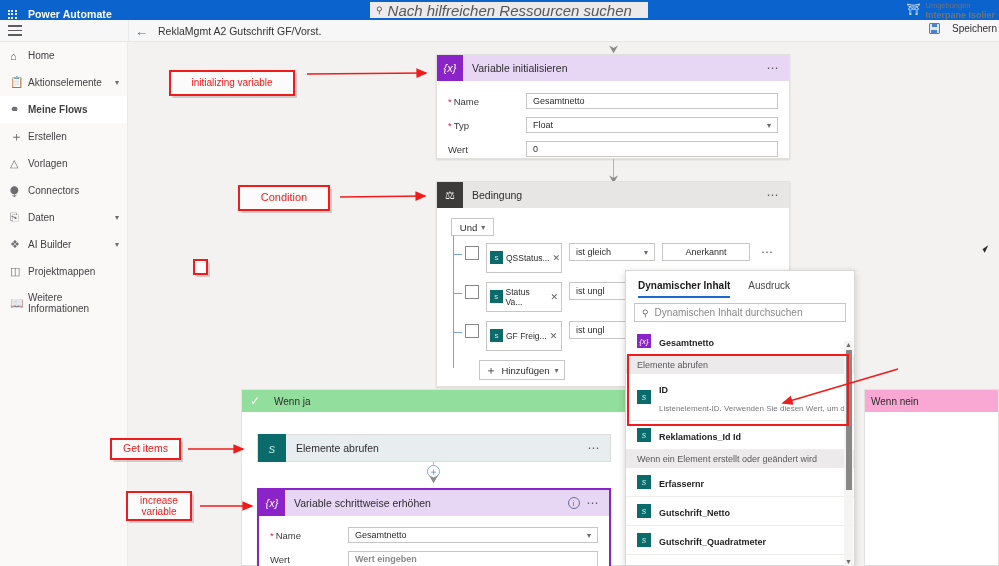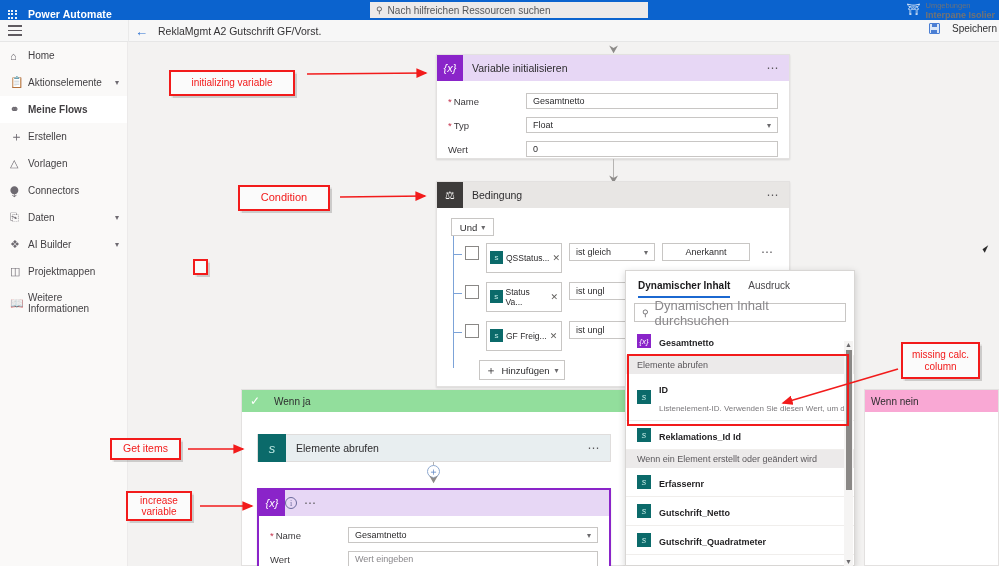--- a/index.html
+++ b/index.html
@@ -17,21 +17,21 @@
     background: #0b63ce; display: flex; align-items: center;
   }
   .waffle { width: 24px; display: flex; align-items: center; justify-content: center; }
   .waffle-grid { display: grid; grid-template-columns: repeat(3,2px); grid-template-rows: repeat(3,2px); gap: 1.5px; }
   .waffle-grid i { background: #ffffff; width: 2px; height: 2px; display: block; opacity: .92; }
   .brand { color: #fff; font-size: 10.5px; font-weight: bold; letter-spacing: .1px; margin-left: 4px; }
   .topsearch {
     position: absolute; left: 370px; top: 2px; width: 278px; height: 16px;
     background: #eceaea; display: flex; align-items: center; padding-left: 6px; gap: 5px;
   }
-  .topsearch .ph { font-size: 10px; color: #55575a; }
+  .topsearch .ph { font-size: 15px; color: #55575a; font-style: italic; }
   .env { position: absolute; right: 4px; top: 1px; display: flex; align-items: flex-start; gap: 5px; }
   .env-ico { color: #fff; font-size: 11px; line-height: 16px; opacity: .95; }
   .env-txt { color: #737373; }
   .env-txt .l1 { font-size: 7.5px; opacity: .92; line-height: 9px; }
   .env-txt .l2 { font-size: 9px; line-height: 10px; font-weight: bold; }
 
   
   .cmdbar {
     position: absolute; left: 0; top: 20px; width: 999px; height: 22px;
     background: #f7f7f7; border-bottom: 1px solid #e6e6e6;
@@ -71,21 +71,21 @@
   .card-head .htitle { flex: 1; font-size: 10.5px; color: #2d2c2e; margin-left: 9px; }
   .ellip { color: #5b585c; font-size: 12px; letter-spacing: 1.4px; margin-right: 9px; cursor: pointer; }
   .info-ico { width: 12px; height: 12px; border: 1.2px solid #6b6a9c; border-radius: 50%; color: #6b6a9c; font-size: 8px;
               display: flex; align-items: center; justify-content: center; margin-right: 7px; font-family: "Liberation Serif", serif; }
 
   .row { display: flex; align-items: center; padding: 0 11px; height: 24px; }
   .row .lab { width: 78px; font-size: 9.5px; color: #3b393c; }
   .req::before { content: "*"; color: #c4314b; margin-right: 2px; }
   .fld { flex: 1; height: 16px; border: 1px solid #c8c6c4; background: #fff;
          font-size: 9px; color: #2c2b2d; display: flex; align-items: center; padding: 0 6px; }
-  .fld.placeholder { color: #8a888b; }
+  .fld.placeholder { color: #8a888b; font-weight: bold; }
   .fld .chev { margin-left: auto; color: #6b6a6d; font-size: 8px; }
 
   .connector { position: absolute; width: 1px; background: #b6b4b2; }
   .conn-arrow { position: absolute; color: #8d8b89; font-size: 11px; line-height: 1; }
   .plusnode { position: absolute; width: 13px; height: 13px; border: 1px solid #8ea9d0; border-radius: 50%;
               background: #fff; color: #5b83c2; font-size: 10px; display: flex; align-items: center; justify-content: center; cursor: pointer; }
 
   
   .cond-body { padding: 10px 0 0 14px; }
   .andbtn { width: 43px; height: 18px; border: 1px solid #c8c6c4; background: #fff; font-size: 9.5px;
@@ -119,21 +119,21 @@
   .sp-card { position: absolute; border: 1px solid #dfdddc; background: #e8eef0; display: flex; align-items: center; height: 28px; }
   .sp-card .spico { width: 28px; height: 28px; background: #0b6a6a; color: #bfe9e4; display: flex; align-items: center; justify-content: center; font-size: 13px; font-style: italic; }
   .sp-card .sptitle { flex: 1; font-size: 10.5px; color: #2d2c2e; margin-left: 10px; }
 
   
   .flyout { position: absolute; background: #fff; border: 1px solid #d8d6d4; box-shadow: 0 2px 7px rgba(0,0,0,.18); }
   .fly-tabs { display: flex; gap: 18px; padding: 9px 12px 0 12px; }
   .fly-tab { font-size: 10px; color: #4a484b; padding-bottom: 5px; cursor: pointer; }
   .fly-tab.active { color: #1b1a1c; font-weight: bold; border-bottom: 2px solid #1b68d0; }
   .fly-search { margin: 5px 8px 0 8px; height: 19px; border: 1px solid #c8c6c4; display: flex; align-items: center; gap: 6px; padding-left: 7px; }
-  .fly-search .ph { font-size: 13px; color: #8a888b; }
+  .fly-search .ph { font-size: 10px; color: #8a888b; }
   .fly-list { position: relative; margin-top: 5px; overflow: hidden; }
   .grp-head { background: #eceaea; font-size: 9px; color: #5b585c; padding: 4px 11px; }
   .dyn-item { display: flex; align-items: center; gap: 8px; padding: 5px 11px; border-bottom: 1px solid #f0eeec; cursor: pointer; }
   .dyn-ico { width: 14px; height: 14px; display: flex; align-items: center; justify-content: center; font-size: 9px; font-style: italic; flex: none; }
   .dyn-ico.sp { background: #0b6a6a; color: #bfe9e4; }
   .dyn-ico.var { background: #8a24c9; color: #fff; font-size: 8px; }
   .dyn-txt .nm { font-size: 9px; color: #1f1e20; font-weight: bold; line-height: 11px; }
   .dyn-txt .ds { font-size: 8px; color: #7a787b; line-height: 10px; white-space: nowrap; overflow: hidden; text-overflow: ellipsis; max-width: 178px; }
   .fly-sb { position: absolute; right: 1px; width: 9px; background: #f5f4f3; display: flex; flex-direction: column; align-items: center; }
   .fly-sb .arw { font-size: 7px; color: #6b6a6d; line-height: 8px; }
@@ -360,20 +360,21 @@
       <span class="ellip">⋯</span>
     </div>
 
     <div class="connector" style="left:305px; top:420px; height:9px;"></div>
     <div class="plusnode" style="left:299px; top:423px;">＋</div>
     <div class="conn-arrow" style="left:301px; top:432px;">⮟</div>
 
     <div class="card" style="left:129px; top:446px; width:354px; height:80px; border:2px solid #8a24c9;">
       <div class="card-head" style="background:#e7d7f5;">
         <span class="hico" style="background:#8a24c9;">{x}</span>
+        <span class="htitle">Variable schrittweise erhöhen</span>
         <span class="info-ico">i</span>
         <span class="ellip">⋯</span>
       </div>
       <div style="padding-top:7px;">
         <div class="row">
           <span class="lab req">Name</span>
           <span class="fld">
             <span>Gesamtnetto</span>
             <span class="chev">▾</span>
           </span>
@@ -458,23 +459,20 @@
   <div class="ann-sq" style="left:193px; top:259px; width:15px; height:16px;"></div>
 
   <div class="ann" style="left:110px; top:438px; width:71px; height:22px; font-size:10.5px;">
     <span>Get items</span>
   </div>
 
   <div class="ann" style="left:126px; top:491px; width:66px; height:30px; font-size:10px;">
     <span>increase variable</span>
   </div>
 
-  <div class="ann" style="left:901px; top:342px; width:79px; height:37px; font-size:10px;">
-    <span>missing calc. column</span>
-  </div>
 
   <svg class="arrows">
     <defs>
       <marker id="ah" markerWidth="7" markerHeight="6" refX="6" refY="3" orient="auto">
         <path d="M0,0 L7,3 L0,6 z" fill="#f21b1b"></path>
       </marker>
     </defs>
     <line x1="307" y1="74" x2="426" y2="73" stroke="#f21b1b" stroke-width="1.6" marker-end="url(#ah)"></line>
     <line x1="340" y1="197" x2="425" y2="196" stroke="#f21b1b" stroke-width="1.6" marker-end="url(#ah)"></line>
     <line x1="188" y1="449" x2="243" y2="449" stroke="#f21b1b" stroke-width="1.6" marker-end="url(#ah)"></line>

